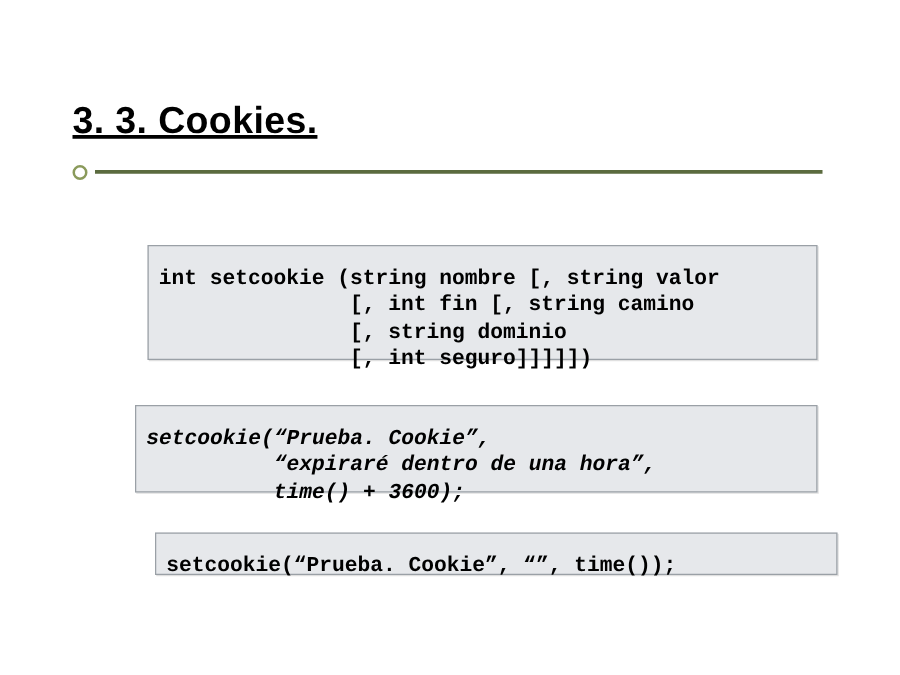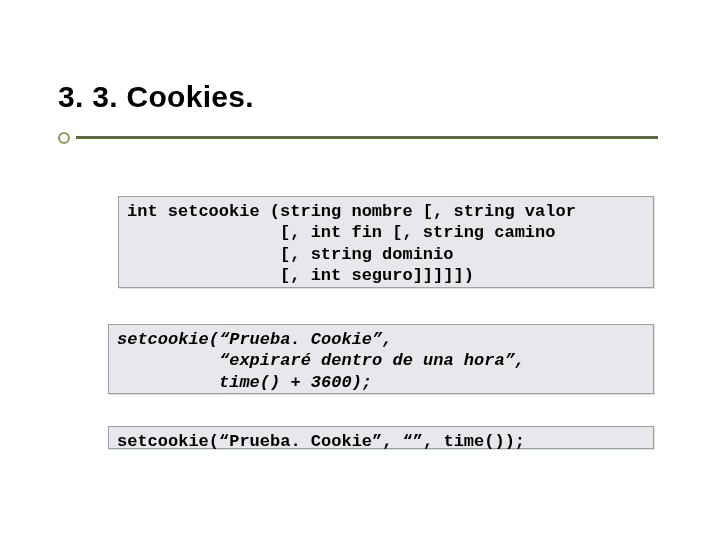--- a/index.html
+++ b/index.html
@@ -22,20 +22,21 @@
     left: 58px;
     top: 80px;
     width: 604px;
   }
   .title-text {
     font-size: 30px;
     font-weight: bold;
     color: #000000;
     margin: 0 0 18px 0;
     letter-spacing: 0.3px;
+    text-decoration: underline;
   }
   .underline-wrap {
     position: relative;
     width: 600px;
     height: 12px;
   }
   .underline-main {
     position: absolute;
     left: 18px;
     top: 4px;
@@ -58,26 +59,26 @@
     position: absolute;
     background: #e6e8eb;
     border: 1px solid #9aa0a6;
     font-family: "Courier New", Courier, monospace;
     font-size: 17px;
     font-weight: bold;
     color: #000000;
     line-height: 1.25;
     white-space: pre;
     box-sizing: border-box;
-    padding: 4px 8px;
+    padding: 16px 8px;
     box-shadow: 1px 1px 0 rgba(0,0,0,0.12);
   }
   .box1 { left: 118px; top: 196px; width: 536px; height: 92px; }
   .box2 { left: 108px; top: 324px; width: 546px; height: 70px; font-style: italic; }
-  .box3 { left: 108px; top: 426px; width: 546px; height: 23px; }
+  .box3 { left: 124px; top: 426px; width: 546px; height: 23px; }
 </style>
 </head>
 <body>
 
 <div class="slide">
 
   <div class="title-area">
     <h1 class="title-text">3. 3. Cookies.</h1>
     <div class="underline-wrap">
       <div class="bullet"></div>

